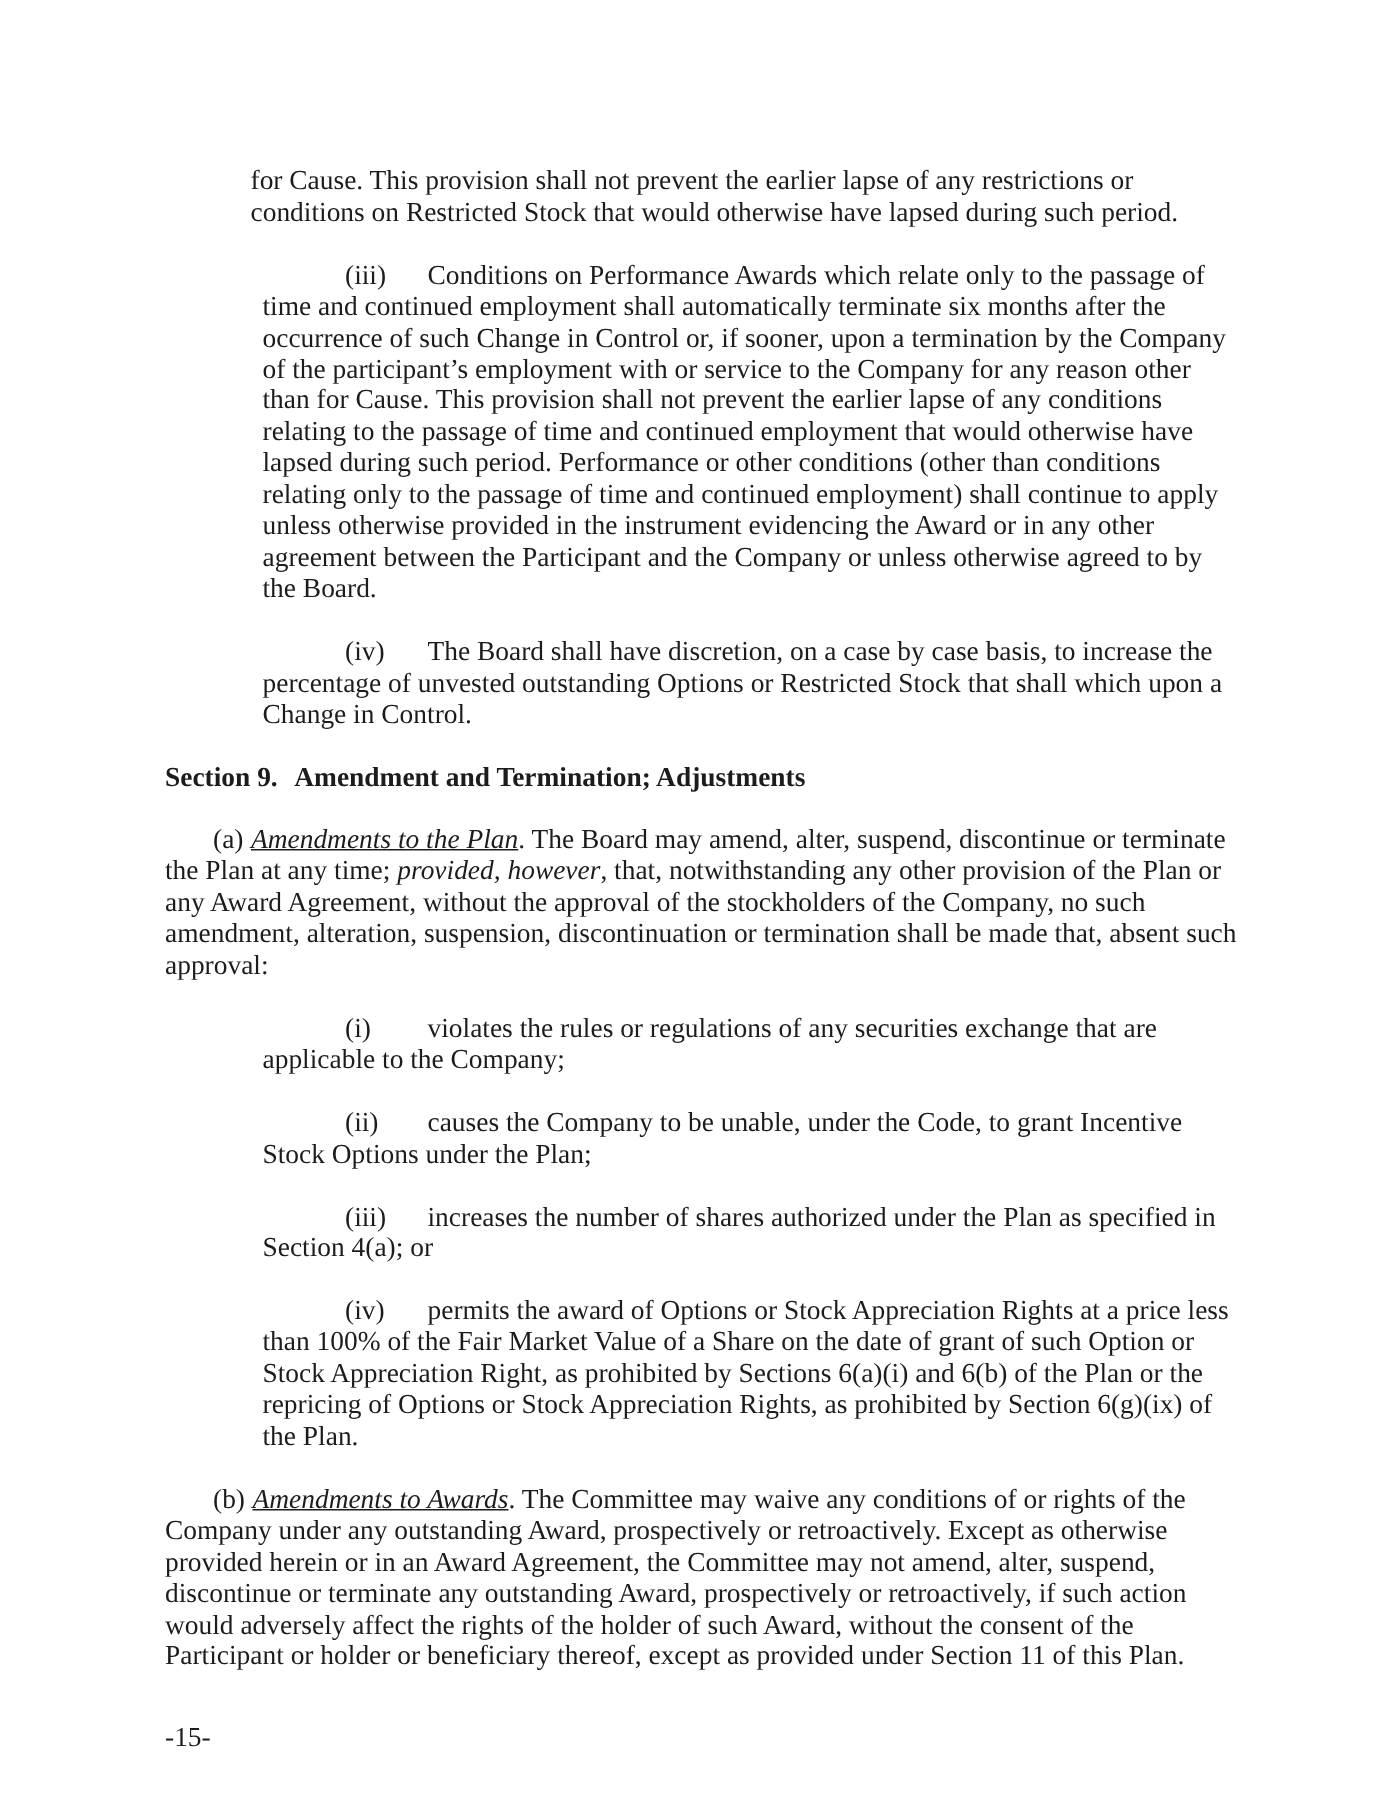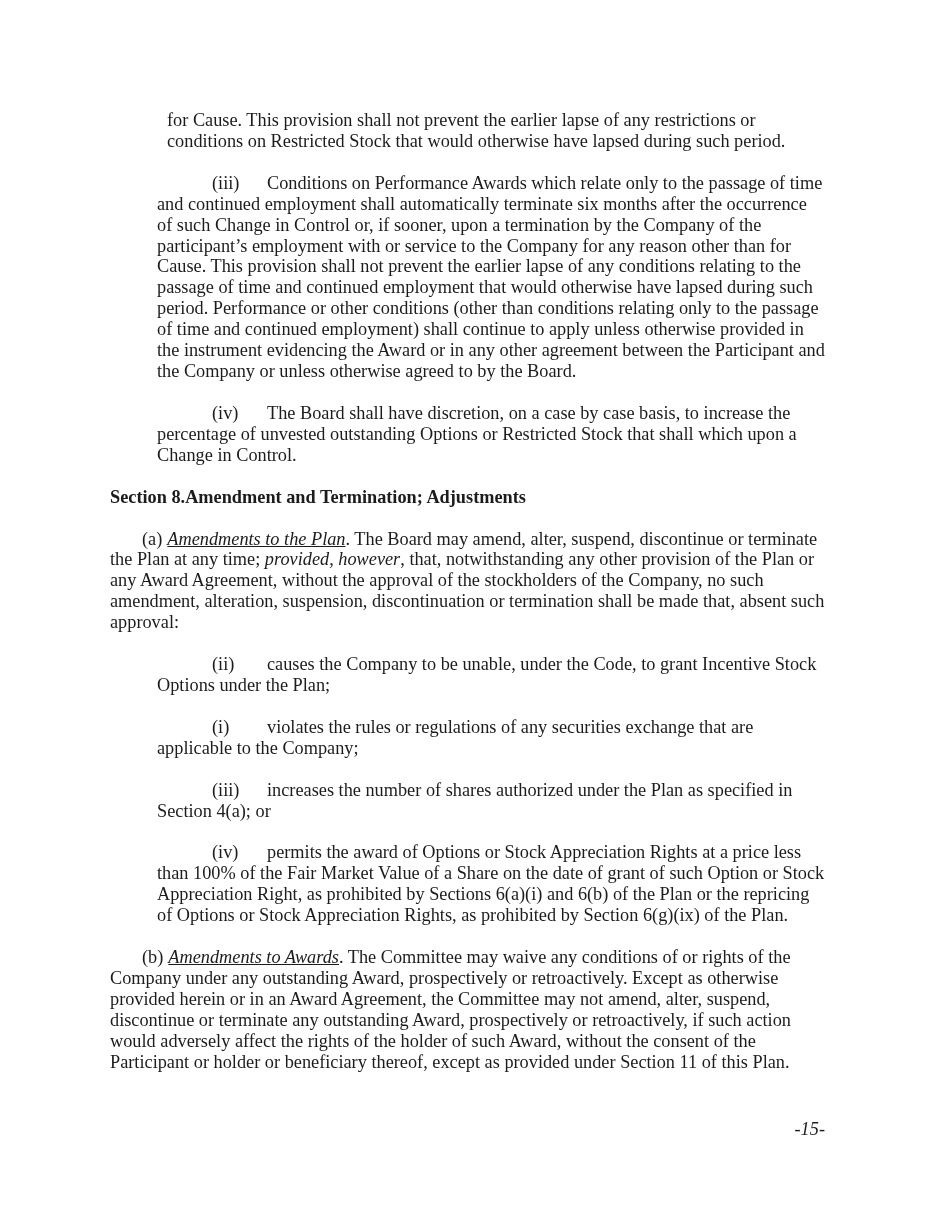--- a/index.html
+++ b/index.html
@@ -24,45 +24,44 @@
   .doc-body p, .doc-body h2 {
     margin: 21px 0 0 0;
     padding: 0;
     font-weight: normal;
     text-align: left;
   }
   .doc-body > :first-child { margin-top: 0; }
   
   p.sub { margin-left: 57px; }
   
-  p.item { margin-left: 47px; text-indent: 55px; }
+  p.item { margin-left: 65px; text-indent: 55px; }
   .tab-marker { display: inline-block; width: 55px; text-indent: 0; }
   
   p.lettered { margin-left: 0; text-indent: 32px; }
   .inline-marker { margin-right: 5px; }
   h2.heading { font-size: 18.3px; font-weight: bold; }
-  .h-run + .h-run { }
+  .h-run + .h-run { margin-left: 11px; }
   .run.i { font-style: italic; text-align: center; }
   .run.u { text-decoration: underline; font-style: italic; }
   .footer {
-    margin-top: 46px;
-    text-align: right;
-    font-style: italic;
+    margin-top: 34px;
+    text-align: left;
   }
 </style>
 </head>
 <body>
 
 <div class="page">
   <div class="doc-body">
       <p class="sub"><span class="run">for Cause. This provision shall not prevent the earlier lapse of any restrictions or conditions on Restricted Stock that would otherwise have lapsed during such period.</span></p>
       <p class="item"><span class="tab-marker">(iii)</span><span class="run">Conditions on Performance Awards which relate only to the passage of time and continued employment shall automatically terminate six months after the occurrence of such Change in Control or, if sooner, upon a termination by the Company of the participant’s employment with or service to the Company for any reason other than for Cause. This provision shall not prevent the earlier lapse of any conditions relating to the passage of time and continued employment that would otherwise have lapsed during such period. Performance or other conditions (other than conditions relating only to the passage of time and continued employment) shall continue to apply unless otherwise provided in the instrument evidencing the Award or in any other agreement between the Participant and the Company or unless otherwise agreed to by the Board.</span></p>
       <p class="item"><span class="tab-marker">(iv)</span><span class="run">The Board shall have discretion, on a case by case basis, to increase the percentage of unvested outstanding Options or Restricted Stock that shall which upon a Change in Control.</span></p>
-      <h2 class="heading"><span class="run h-run">Section 8.</span><span class="run h-run">Amendment and Termination; Adjustments</span></h2>
+      <h2 class="heading"><span class="run h-run">Section 9.</span><span class="run h-run">Amendment and Termination; Adjustments</span></h2>
       <p class="lettered"><span class="inline-marker">(a)</span><span class="run u">Amendments to the Plan</span><span class="run">. The Board may amend, alter, suspend, discontinue or terminate the Plan at any time; </span><span class="run i">provided, however</span><span class="run">, that, notwithstanding any other provision of the Plan or any Award Agreement, without the approval of the stockholders of the Company, no such amendment, alteration, suspension, discontinuation or termination shall be made that, absent such approval:</span></p>
+      <p class="item"><span class="tab-marker">(i)</span><span class="run">violates the rules or regulations of any securities exchange that are applicable to the Company;</span></p>
       <p class="item"><span class="tab-marker">(ii)</span><span class="run">causes the Company to be unable, under the Code, to grant Incentive Stock Options under the Plan;</span></p>
-      <p class="item"><span class="tab-marker">(i)</span><span class="run">violates the rules or regulations of any securities exchange that are applicable to the Company;</span></p>
       <p class="item"><span class="tab-marker">(iii)</span><span class="run">increases the number of shares authorized under the Plan as specified in Section 4(a); or</span></p>
       <p class="item"><span class="tab-marker">(iv)</span><span class="run">permits the award of Options or Stock Appreciation Rights at a price less than 100% of the Fair Market Value of a Share on the date of grant of such Option or Stock Appreciation Right, as prohibited by Sections 6(a)(i) and 6(b) of the Plan or the repricing of Options or Stock Appreciation Rights, as prohibited by Section 6(g)(ix) of the Plan.</span></p>
       <p class="lettered"><span class="inline-marker">(b)</span><span class="run u">Amendments to Awards</span><span class="run">. The Committee may waive any conditions of or rights of the Company under any outstanding Award, prospectively or retroactively. Except as otherwise provided herein or in an Award Agreement, the Committee may not amend, alter, suspend, discontinue or terminate any outstanding Award, prospectively or retroactively, if such action would adversely affect the rights of the holder of such Award, without the consent of the Participant or holder or beneficiary thereof, except as provided under Section 11 of this Plan.</span></p>
     </div>
   <div class="footer">-15-</div>
 </div>
 
 </body></html>

